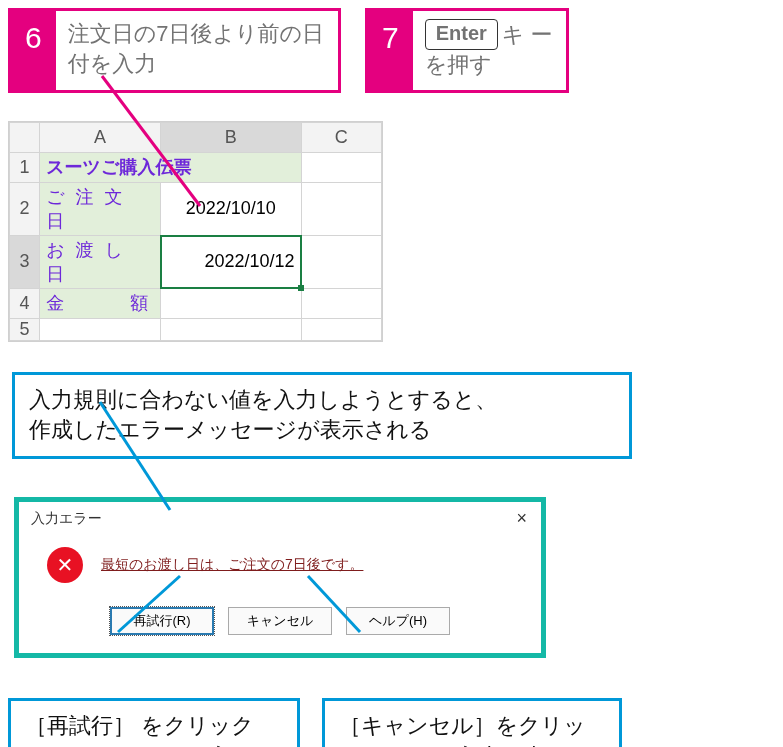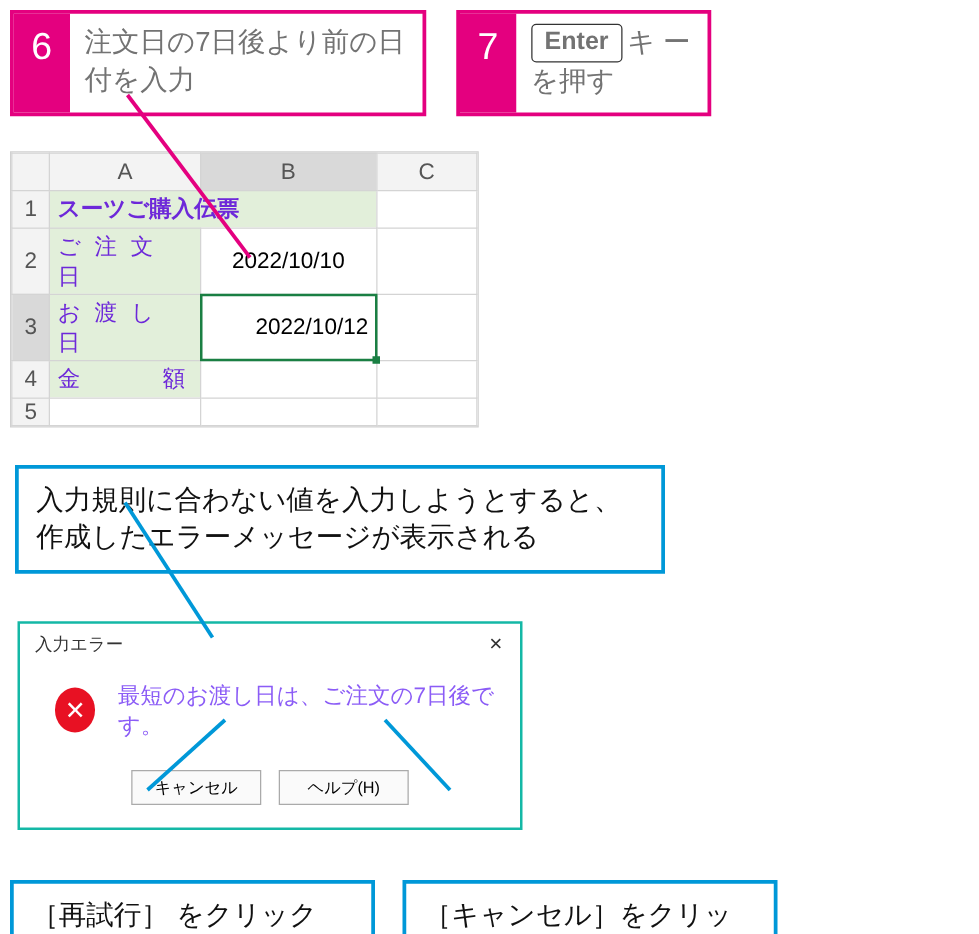--- a/index.html
+++ b/index.html
@@ -82,43 +82,43 @@
   .blue-box {
     border: 3px solid #0098d8;
     padding: 10px 14px;
     font-size: 22px;
     line-height: 1.4;
     color: #111;
     background: #fff;
   }
   
   .dlg {
-    width: 404px;
-    border: 2px solid #14b8a6;
+    width: 532px;
+    border: 5px solid #14b8a6;
     background: #fff;
     position: relative;
     font-family: "Yu Gothic UI", "Meiryo UI", sans-serif;
     margin: 38px 0 0 6px;
   }
   .dlg-title {
     display: flex;
     justify-content: space-between;
     align-items: center;
     padding: 6px 8px 4px 12px;
     font-size: 14px;
     color: #333;
   }
   .dlg-close { font-size: 18px; padding: 0 6px; color:#333; }
   .dlg-body { display:flex; align-items:center; gap:18px; padding: 14px 20px 18px 28px;}
   .err-icon {
     width: 36px; height:36px; border-radius:50%;
     background:#e81123; color:#fff; display:flex; align-items:center; justify-content:center;
     font-size:20px;
   }
-  .dlg-msg { font-size: 18px; color:#8b5cf6; }
+  .dlg-msg { font-size: 14px; color:#7f1d1d;text-decoration:underline; }
   .dlg-btns { display:flex; justify-content:center; gap:14px; padding: 6px 0 18px 0;}
   .dlg-btn {
     border:1px solid #aaa; background:#fafafa; font-size:13px;
     padding: 4px 0; width:104px; text-align:center;
   }
   .dlg-btn.focus { outline: 1px dotted #555; border-color:#2a7ab0; box-shadow: 0 0 0 1px #2a7ab0 inset;}
   
   .bottom-row { display:flex; gap: 22px; margin-top: 40px;}
   .bottom-row .blue-box { flex:0 0 auto; }
   
@@ -186,33 +186,34 @@
     <tr>
       <td class="rowhdr" style="height:12px;padding:0;">5</td>
       <td style="height:12px;padding:0;"></td>
       <td style="height:12px;padding:0;"></td>
       <td style="height:12px;padding:0;"></td>
     </tr>
   </tbody>
     </table>
 </div>
 
-<div class="blue-box" style="white-space:pre-line; width:520px; margin-left:4px;">入力規則に合わない値を入力しようとすると、
+<div class="blue-box" style="white-space:pre-line; width:620px; margin-left:4px;">入力規則に合わない値を入力しようとすると、
 作成したエラーメッセージが表示される</div>
 
 <div class="dlg">
   <div class="dlg-title">
     <span>入力エラー</span>
     <span class="dlg-close">×</span>
   </div>
   <div class="dlg-body">
     <div class="err-icon">✕</div>
     <div class="dlg-msg">最短のお渡し日は、ご注文の7日後です。</div>
   </div>
   <div class="dlg-btns">
+    <div class="dlg-btn focus"><span>再試行(R)</span></div>
     <div class="dlg-btn"><span>キャンセル</span></div>
     <div class="dlg-btn"><span>ヘルプ(H)</span></div>
   </div>
 </div>
 
 <div class="bottom-row">
   <div class="blue-box" style="white-space:pre-line; width:292px;">［再試行］ をクリック
 すると、 データを入
 力し直せる</div>
   <div class="blue-box" style="white-space:pre-line; width:300px;">［キャンセル］をクリッ

